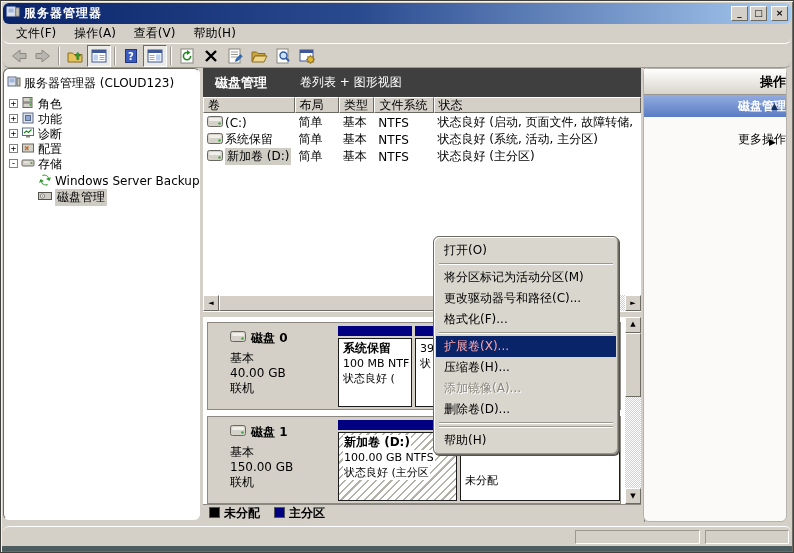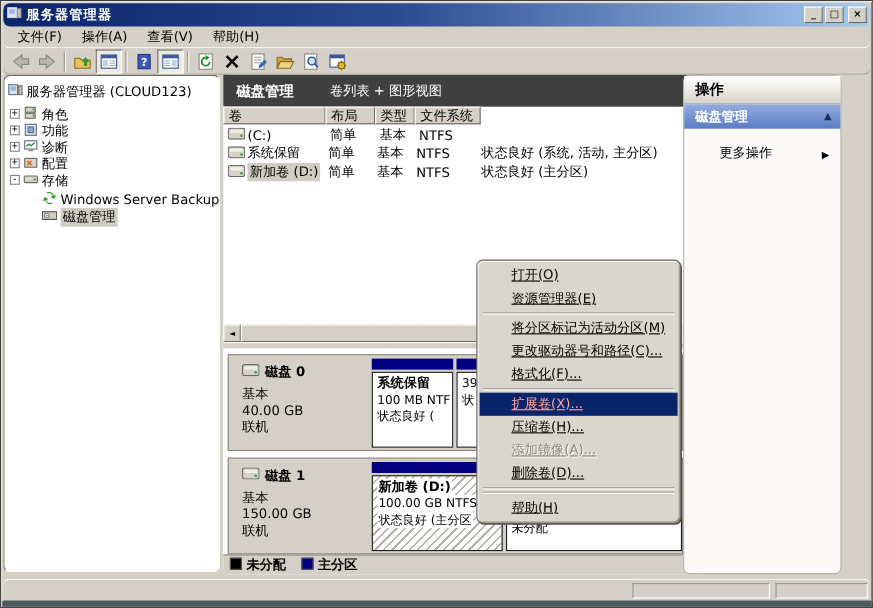--- a/index.html
+++ b/index.html
@@ -68,62 +68,62 @@
     text-align:center; line-height:14px; }
   .sthumb { position:absolute; background:#d4d0c8;
     border:1px solid; border-color:#fff #6d6a63 #6d6a63 #fff; }
   .hscroll { position:absolute; left:0; top:227px; width:438px; height:16px; }
   .splitter { position:absolute; left:0; top:243px; width:438px; height:6px; background:#d4d0c8;
     border-top:1px solid #fff; }
   
   .graph { position:absolute; left:0; top:249px; width:438px; height:187px; background:#fff; }
   .drow { position:absolute; left:4px; width:414px; height:88px; background:#d4d0c8;
     border:1px solid #8a8880; }
-  .dlabel { position:absolute; left:6px; top:2px; width:124px; height:82px; padding:4px 6px;
+  .dlabel { position:absolute; left:16px; top:2px; width:124px; height:82px; padding:4px 6px;
     line-height:15px; overflow:hidden; }
   .dname { font-weight:bold; display:flex; align-items:center; gap:5px; height:18px; }
   .part { position:absolute; top:3px; height:81px; }
   .strip { position:absolute; left:0; right:0; top:0; height:10px; }
   .navy { background:#000080; }
   .blackstrip { background:#000; }
   .pbody { position:absolute; left:0; right:0; top:12px; bottom:0; background:#fff;
     border:1px solid #1c1c1c; padding:2px 4px; overflow:hidden; line-height:15px;
     white-space:nowrap; }
   .pbody .pt { font-weight:bold; font-size:12px; }
   .pbody .pl { font-size:11px; }
   .hatch { background:repeating-linear-gradient(135deg,#ffffff 0px,#ffffff 4px,#b4b1a9 4px,#b4b1a9 5.5px); }
   .hatch span { background:#fff; display:inline-block; padding:0 1px; }
   .legend { position:absolute; left:0; top:436px; width:438px; height:18px; background:#d4d0c8;
     border-top:1px solid #8a8880; display:flex; align-items:center; gap:14px; padding-left:6px;
     font-weight:bold; }
   .sw { display:inline-block; width:11px; height:11px; margin-right:4px; vertical-align:-1px;
     border:1px solid #555; }
   
   .vsep { left:644px; top:68px; width:1px; height:454px; background:#808080; }
-  .actions { left:621px; top:68px; width:144px; height:454px; background:#fbfaf8;
-    border:1px solid #b5b2ab; }
+  .actions { left:643px; top:68px; width:144px; height:454px; background:#fbfaf8;
+    border:1px solid #b5b2ab;text-align:right; }
   .ahead { height:26px; background:linear-gradient(#ffffff,#d8d4ca); font-weight:bold;
     font-size:13px; line-height:26px; padding-left:10px; border-bottom:1px solid #9a9890; }
   .asect { height:22px; background:linear-gradient(#93acdf,#5a7cc4); color:#fff;
     font-weight:bold; line-height:22px; padding-left:10px; position:relative; }
   .asect .collapse { position:absolute; right:8px; top:0; color:#16305e; font-size:9px; }
   .amore { margin-top:12px; padding-left:32px; position:relative; line-height:20px; }
   .amore .arrow { position:absolute; right:10px; top:3px; font-size:9px; }
   
   .statusbar { left:3px; top:526px; width:788px; height:20px; background:#d4d0c8;
     border-top:1px solid #fff; }
   .sseg { position:absolute; top:3px; height:14px; border:1px solid;
     border-color:#9a9890 #fff #fff #9a9890; }
   .darkstrip { left:0; top:546px; width:794px; height:7px; background:#4d5c5e; }
   
   .cmenu { left:433px; top:236px; width:186px; background:#d9d6cd; z-index:50;
     border:1px solid #6d6a63;
     box-shadow: inset 1px 1px 0 #fff, inset -1px -1px 0 #9a9890, 1px 1px 0 #55534e;
     padding:3px 2px; }
-  .mi { height:21px; line-height:21px; padding-left:29px; white-space:nowrap;text-decoration:underline; }
+  .mi { height:21px; line-height:21px; padding-left:8px; white-space:nowrap; }
   .mi.hl { background:#0a246a; color:#fca5a5; }
   .mi.dis { color:#8a887f; text-shadow:1px 1px 0 #fff; }
   .msep { height:2px; margin:2px 3px; border-top:1px solid #9a9890; border-bottom:1px solid #fff; }
 </style>
 </head>
 <body>
 
 <div class="abs titlebar">
   <span><svg width="14" height="14" viewBox="0 0 14 14">
         <rect x="1" y="2" width="8" height="9" fill="#dfe3ea" stroke="#c8d2e4"></rect>
@@ -320,34 +320,36 @@
   <div class="chead">
     <span class="t1">磁盘管理</span>
     <span class="t2">卷列表 + 图形视图</span>
   </div>
 
   <div class="vth">
     <div class="th c0">卷</div>
     <div class="th c1">布局</div>
     <div class="th c2">类型</div>
     <div class="th c3">文件系统</div>
+    <div class="th c4">状态</div>
   </div>
 
   <div class="vrow" style="top:46px;">
     <div class="c0 cell" style="display:flex;align-items:center;padding:0;">
         <span class="vico"><svg width="16" height="11" viewBox="0 0 16 11">
             <rect x="0.5" y="0.5" width="15" height="10" rx="2" fill="#d5d2ca" stroke="#6a6862"></rect>
             <rect x="2" y="2" width="12" height="3" rx="1.5" fill="#f0efeb"></rect>
             <circle cx="12.5" cy="7.5" r="1.2" fill="#3aa53a"></circle>
           </svg></span>
         <span>(C:)</span>
       </div>
     <div class="c1 cell">简单</div>
     <div class="c2 cell">基本</div>
     <div class="c3 cell">NTFS</div>
+    <div class="c4 cell">状态良好 (启动, 页面文件, 故障转储,</div>
   </div>
   <div class="vrow" style="top:63px;">
     <div class="c0 cell" style="display:flex;align-items:center;padding:0;">
         <span class="vico"><svg width="16" height="11" viewBox="0 0 16 11">
             <rect x="0.5" y="0.5" width="15" height="10" rx="2" fill="#d5d2ca" stroke="#6a6862"></rect>
             <rect x="2" y="2" width="12" height="3" rx="1.5" fill="#f0efeb"></rect>
             <circle cx="12.5" cy="7.5" r="1.2" fill="#3aa53a"></circle>
           </svg></span>
         <span>系统保留</span>
       </div>
@@ -469,21 +471,20 @@
 </div>
 
 <div class="abs statusbar">
   <div class="sseg" style="left:572px; width:125px;"></div>
   <div class="sseg" style="left:702px; width:84px;"></div>
 </div>
 <div class="abs darkstrip"></div>
 
 <div class="abs cmenu">
   <div class="mi">打开(O)</div>
-  <div class="mi">资源管理器(E)</div>
   <div class="msep"></div>
   <div class="mi">将分区标记为活动分区(M)</div>
   <div class="mi">更改驱动器号和路径(C)...</div>
   <div class="mi">格式化(F)...</div>
   <div class="msep"></div>
   <div class="mi hl">扩展卷(X)...</div>
   <div class="mi">压缩卷(H)...</div>
   <div class="mi dis">添加镜像(A)...</div>
   <div class="mi">删除卷(D)...</div>
   <div class="msep"></div>

